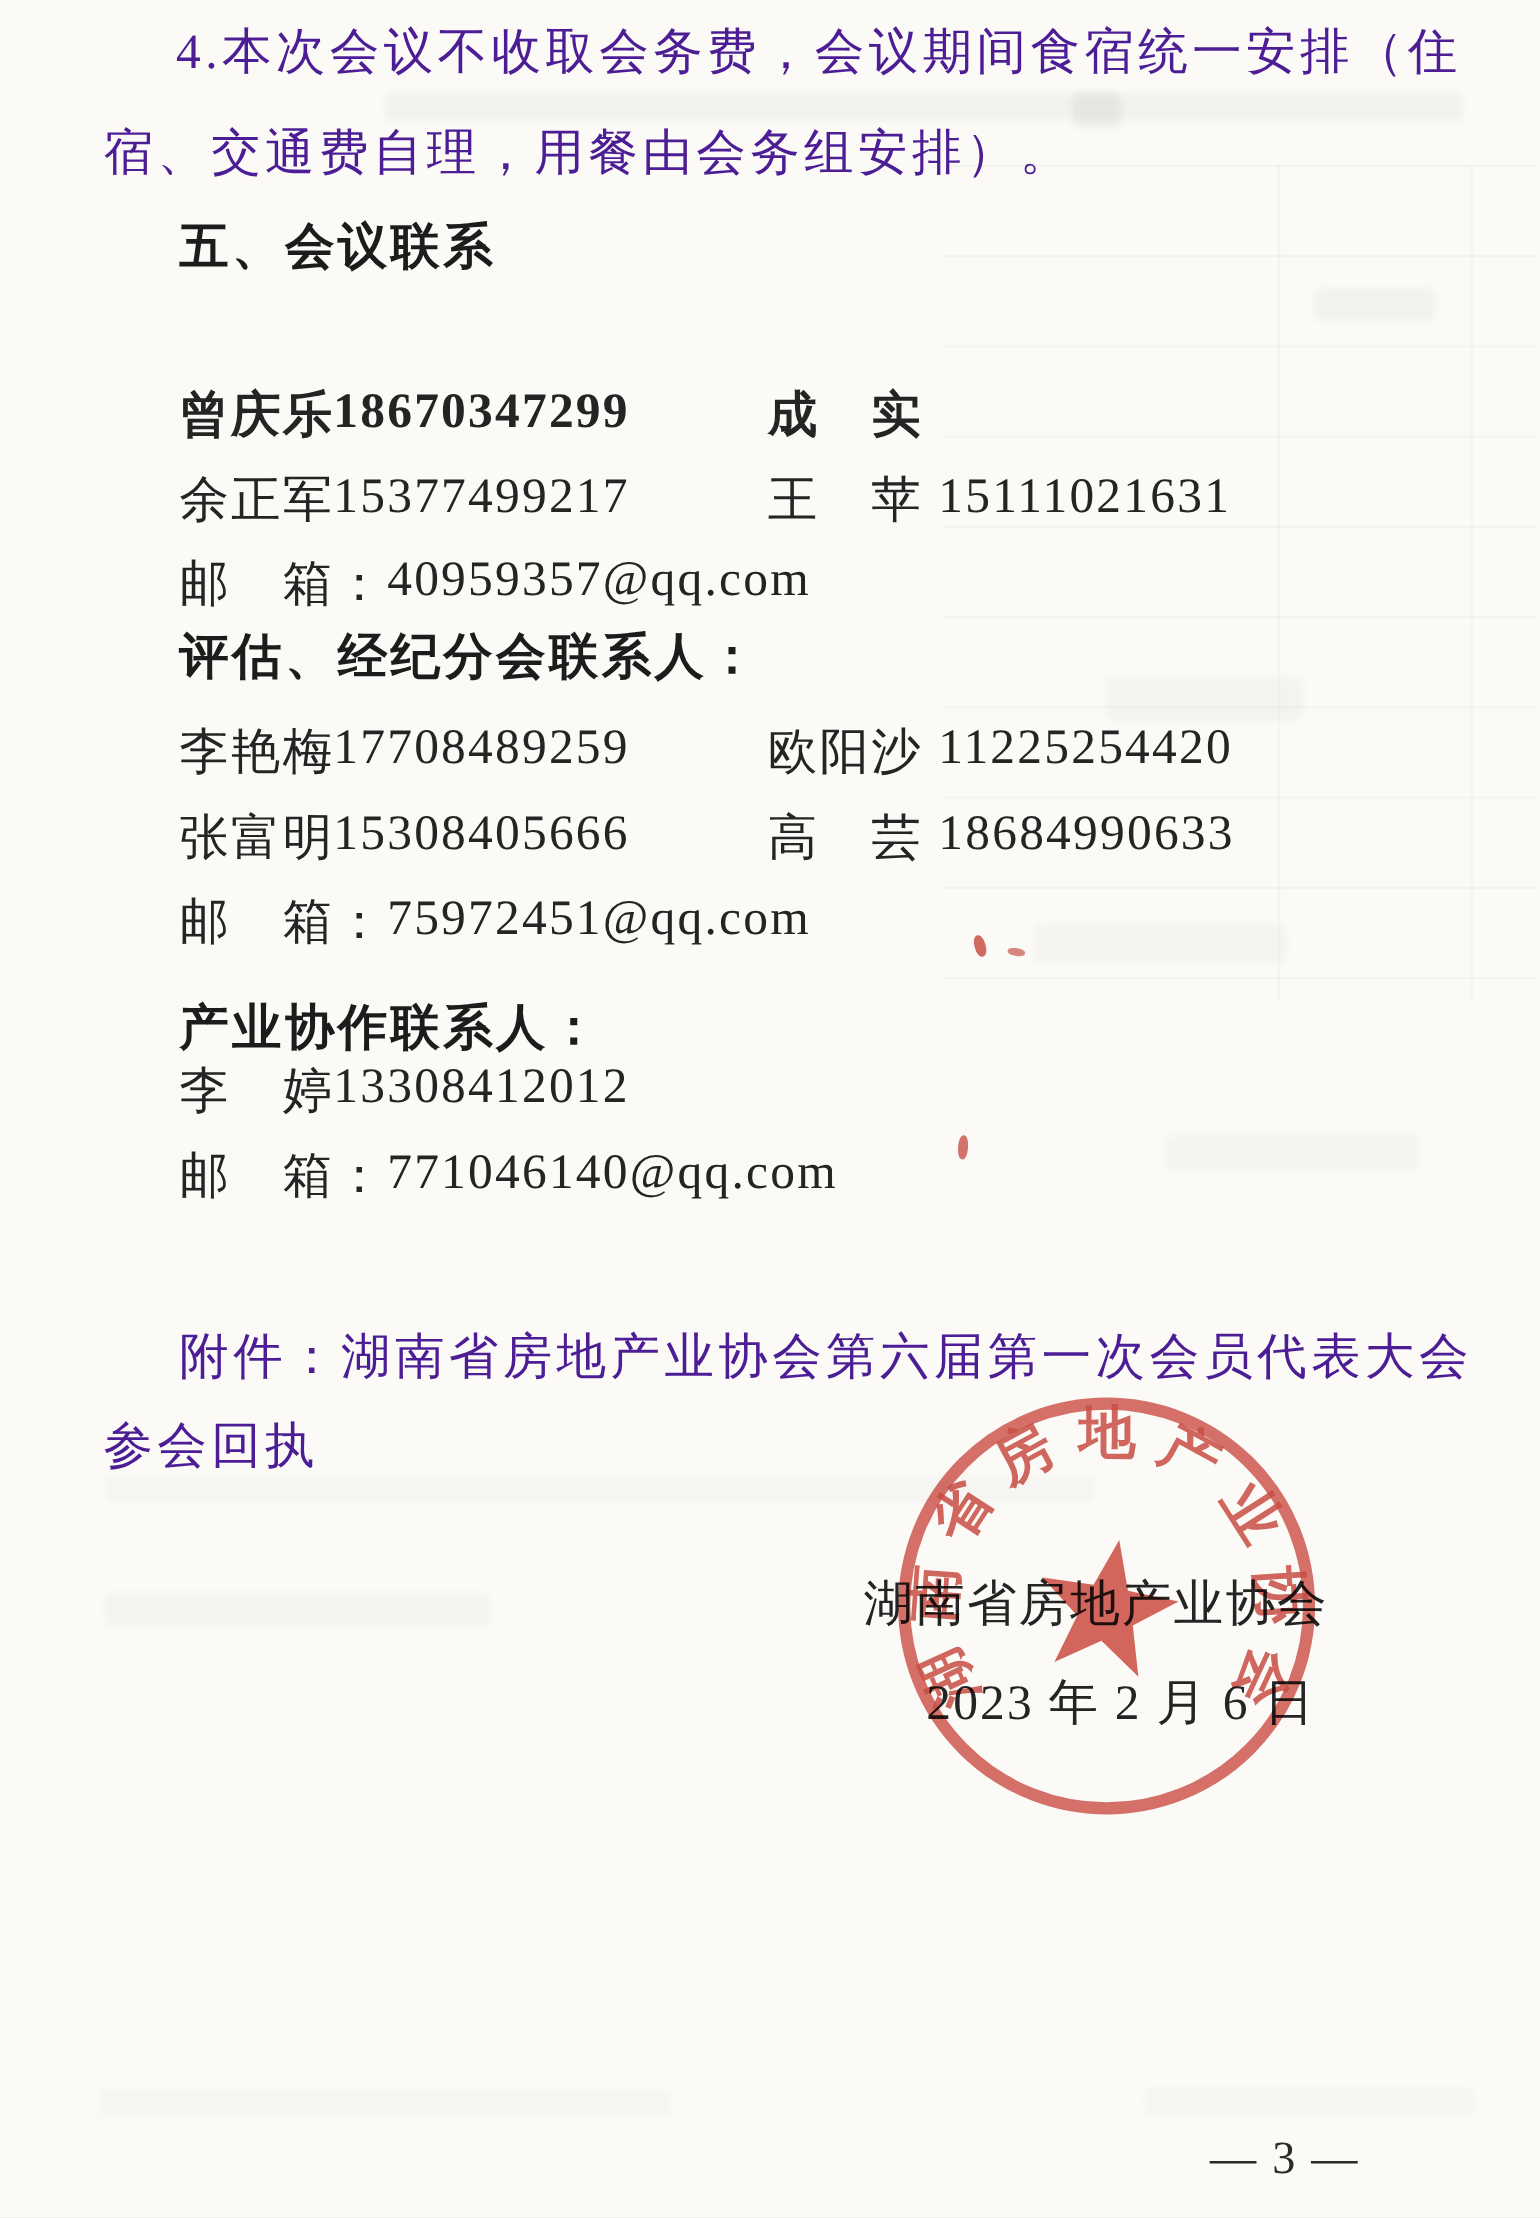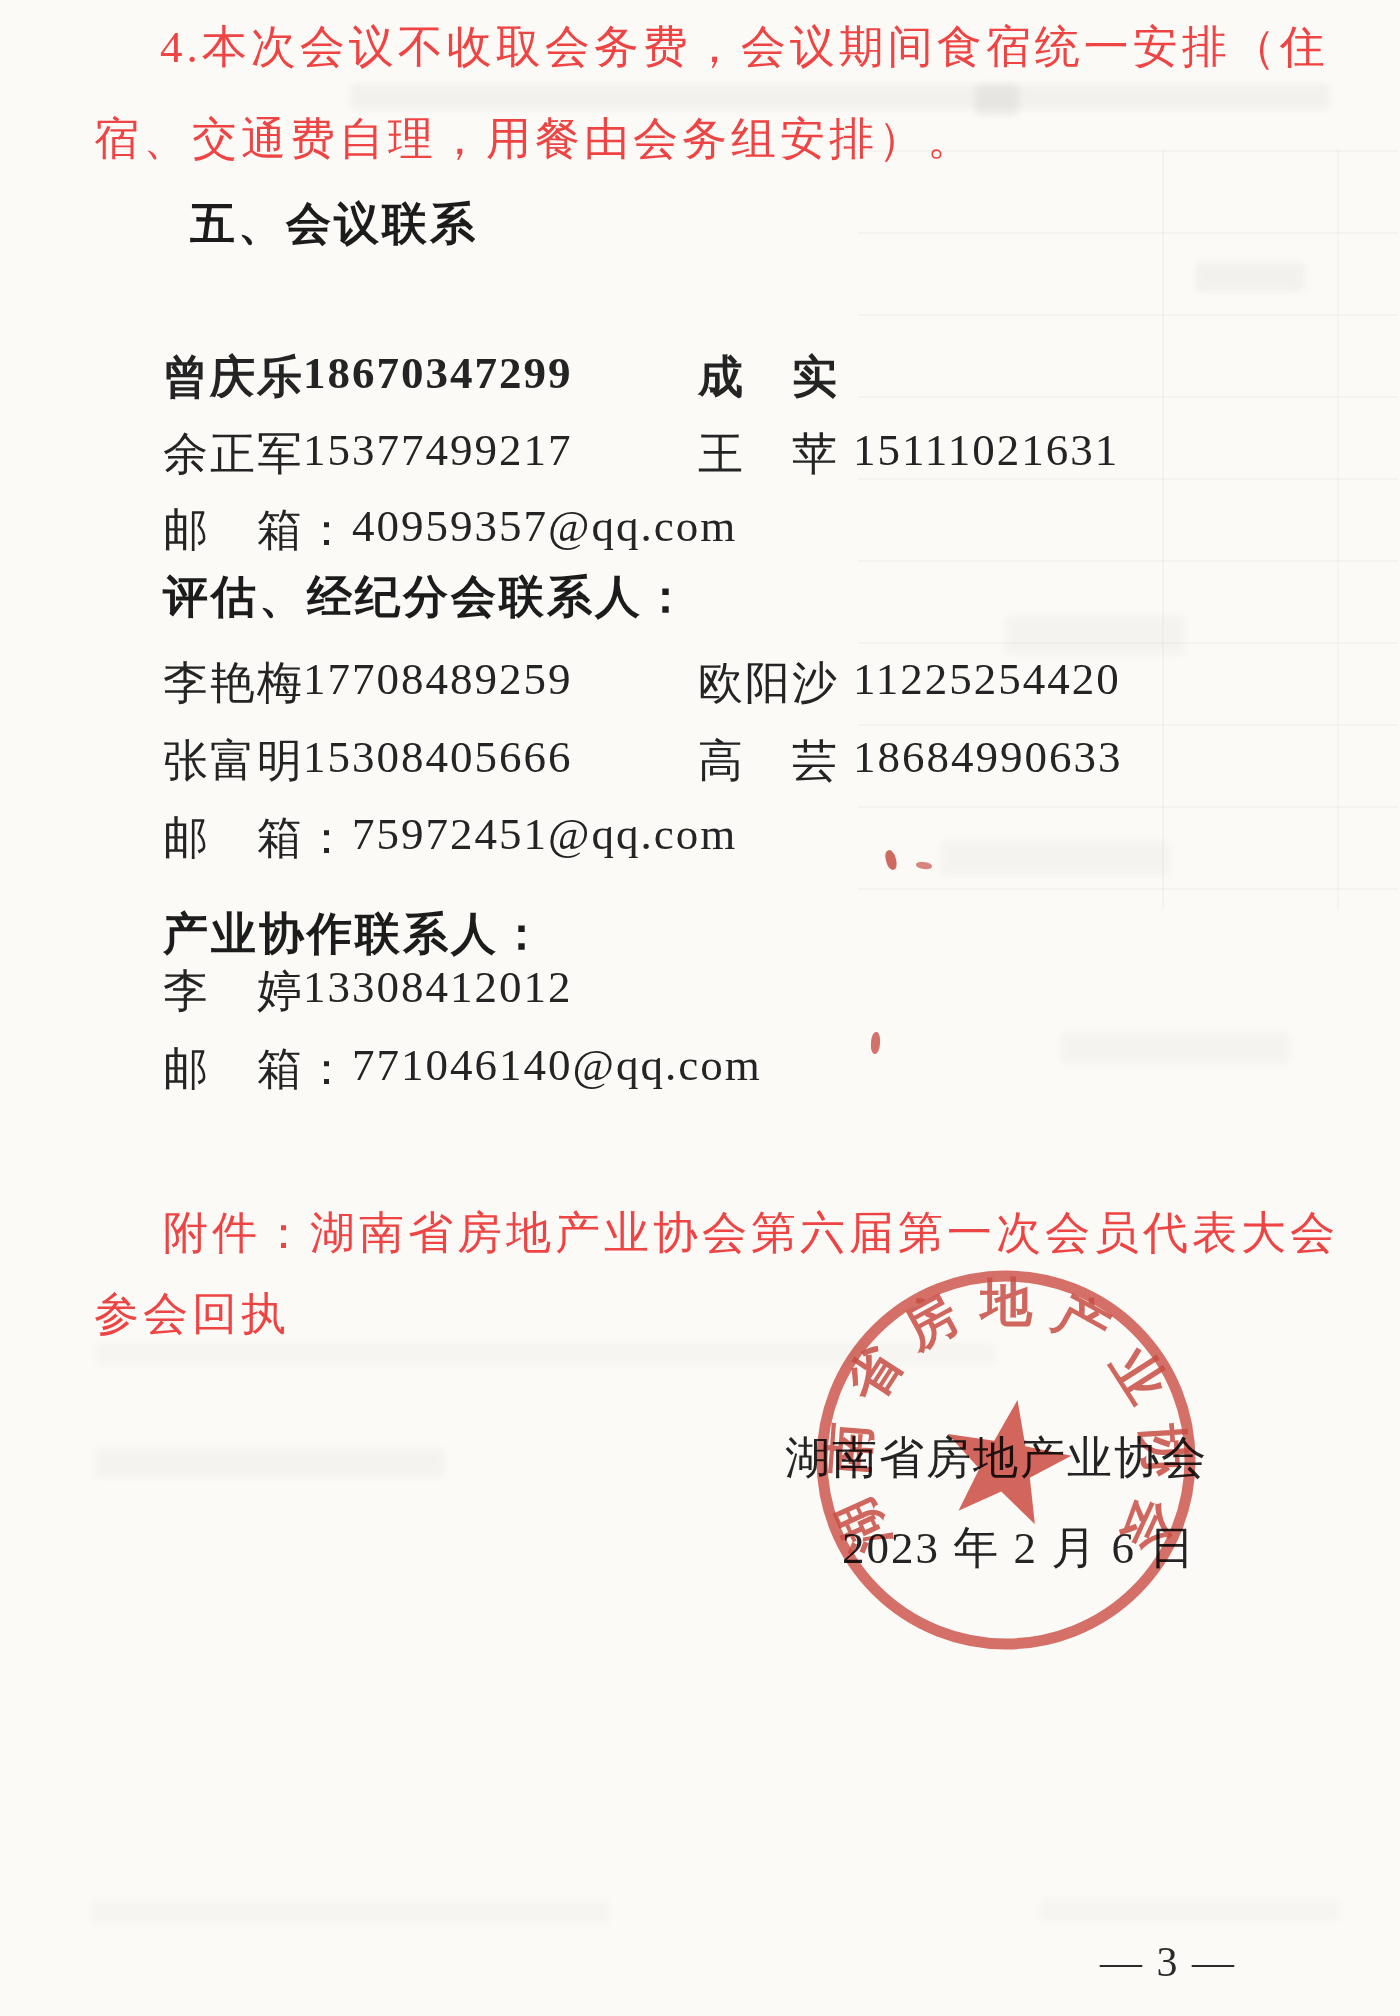--- a/index.html
+++ b/index.html
@@ -12,21 +12,21 @@
     font-family:"Liberation Serif","DejaVu Serif",serif;
     color:#222;
   }
   
   .line{
     position:absolute;
     font-size:45px;
     line-height:1.2;
     letter-spacing:4px;
     white-space:nowrap;
-    color:#ef4444;
+    color:#4c1d95;
   }
   .bold{font-weight:700;letter-spacing:3px;color:#1c1c1c;}
   .crow{position:absolute;left:0;width:1400px;height:62px;}
   .crow span{position:absolute;font-size:45px;white-space:nowrap;color:#242424;}
   .cname1{left:163px;letter-spacing:2px;}
   .cphone1{left:303px;letter-spacing:2px;}
   .cname2{left:698px;letter-spacing:2px;}
   .cphone2{left:853px;letter-spacing:2px;}
   .emailval{left:352px;letter-spacing:2px;}
   
@@ -70,21 +70,21 @@
   <div class="ghost smudge" style="left:940px;top:840px;width:230px;height:36px;opacity:.05;"></div>
   <div class="ghost smudge" style="left:1060px;top:1032px;width:230px;height:32px;opacity:.05;"></div>
   <div class="ghost smudge" style="left:95px;top:1342px;width:900px;height:24px;opacity:.04;"></div>
   <div class="ghost smudge" style="left:95px;top:1448px;width:350px;height:30px;opacity:.05;"></div>
   <div class="ghost smudge" style="left:90px;top:1900px;width:520px;height:24px;opacity:.04;"></div>
   <div class="ghost smudge" style="left:1040px;top:1898px;width:300px;height:24px;opacity:.04;"></div>
 
   <div class="line" style="left:160px;top:20px;">4.本次会议不收取会务费，会议期间食宿统一安排（住</div>
   <div class="line" style="left:94px;top:112px;">宿、交通费自理，用餐由会务组安排）。</div>
 
-  <div class="line bold" style="left:163px;top:197px;margin-left:27px;">五、会议联系</div>
+  <div class="line bold" style="left:163px;top:197px;">五、会议联系</div>
 
   <div class="crow" style="top:347px;font-weight:bold;">
     <span class="cname1">曾庆乐</span>
     <span class="cphone1">18670347299</span>
     <span class="cname2">成　实</span>
   </div>
   <div class="crow" style="top:424px;">
     <span class="cname1">余正军</span>
     <span class="cphone1">15377499217</span>
     <span class="cname2">王　苹</span>

